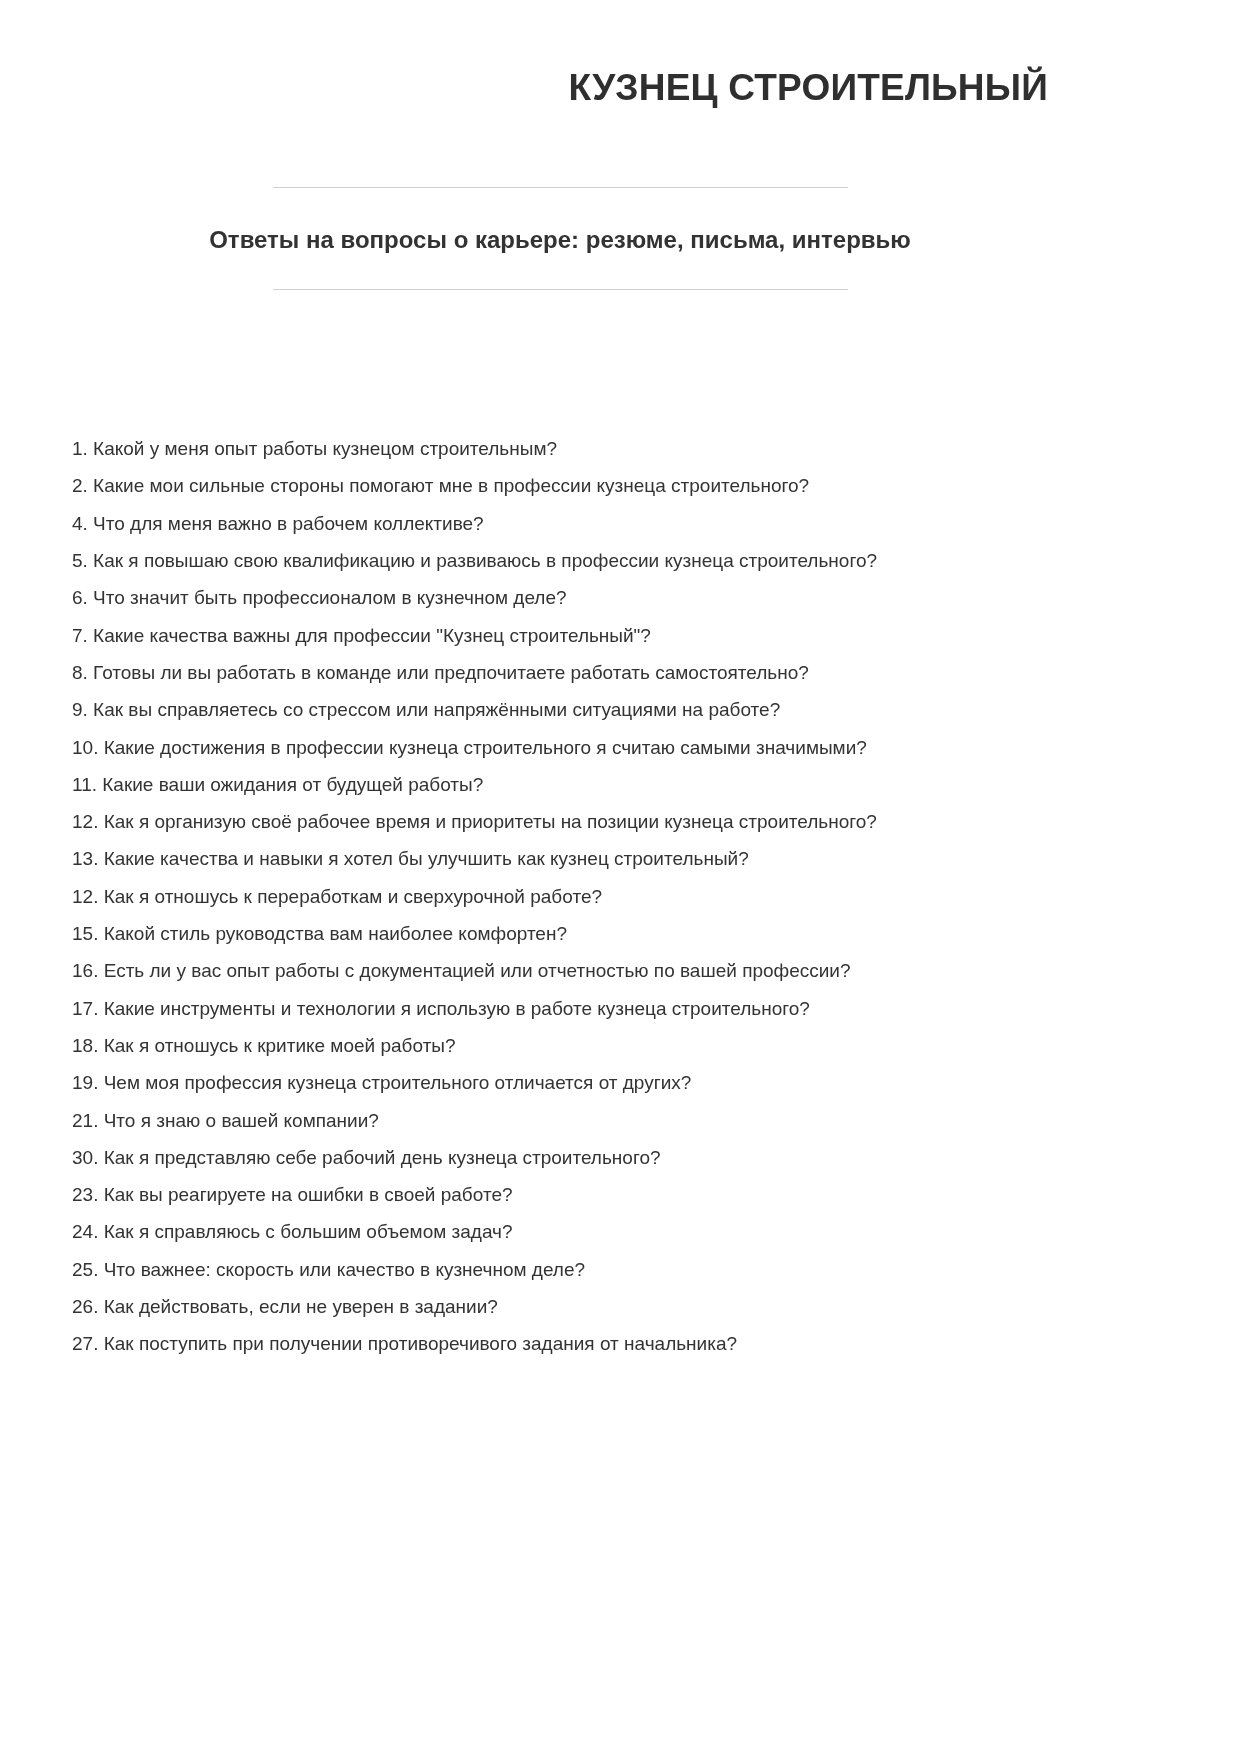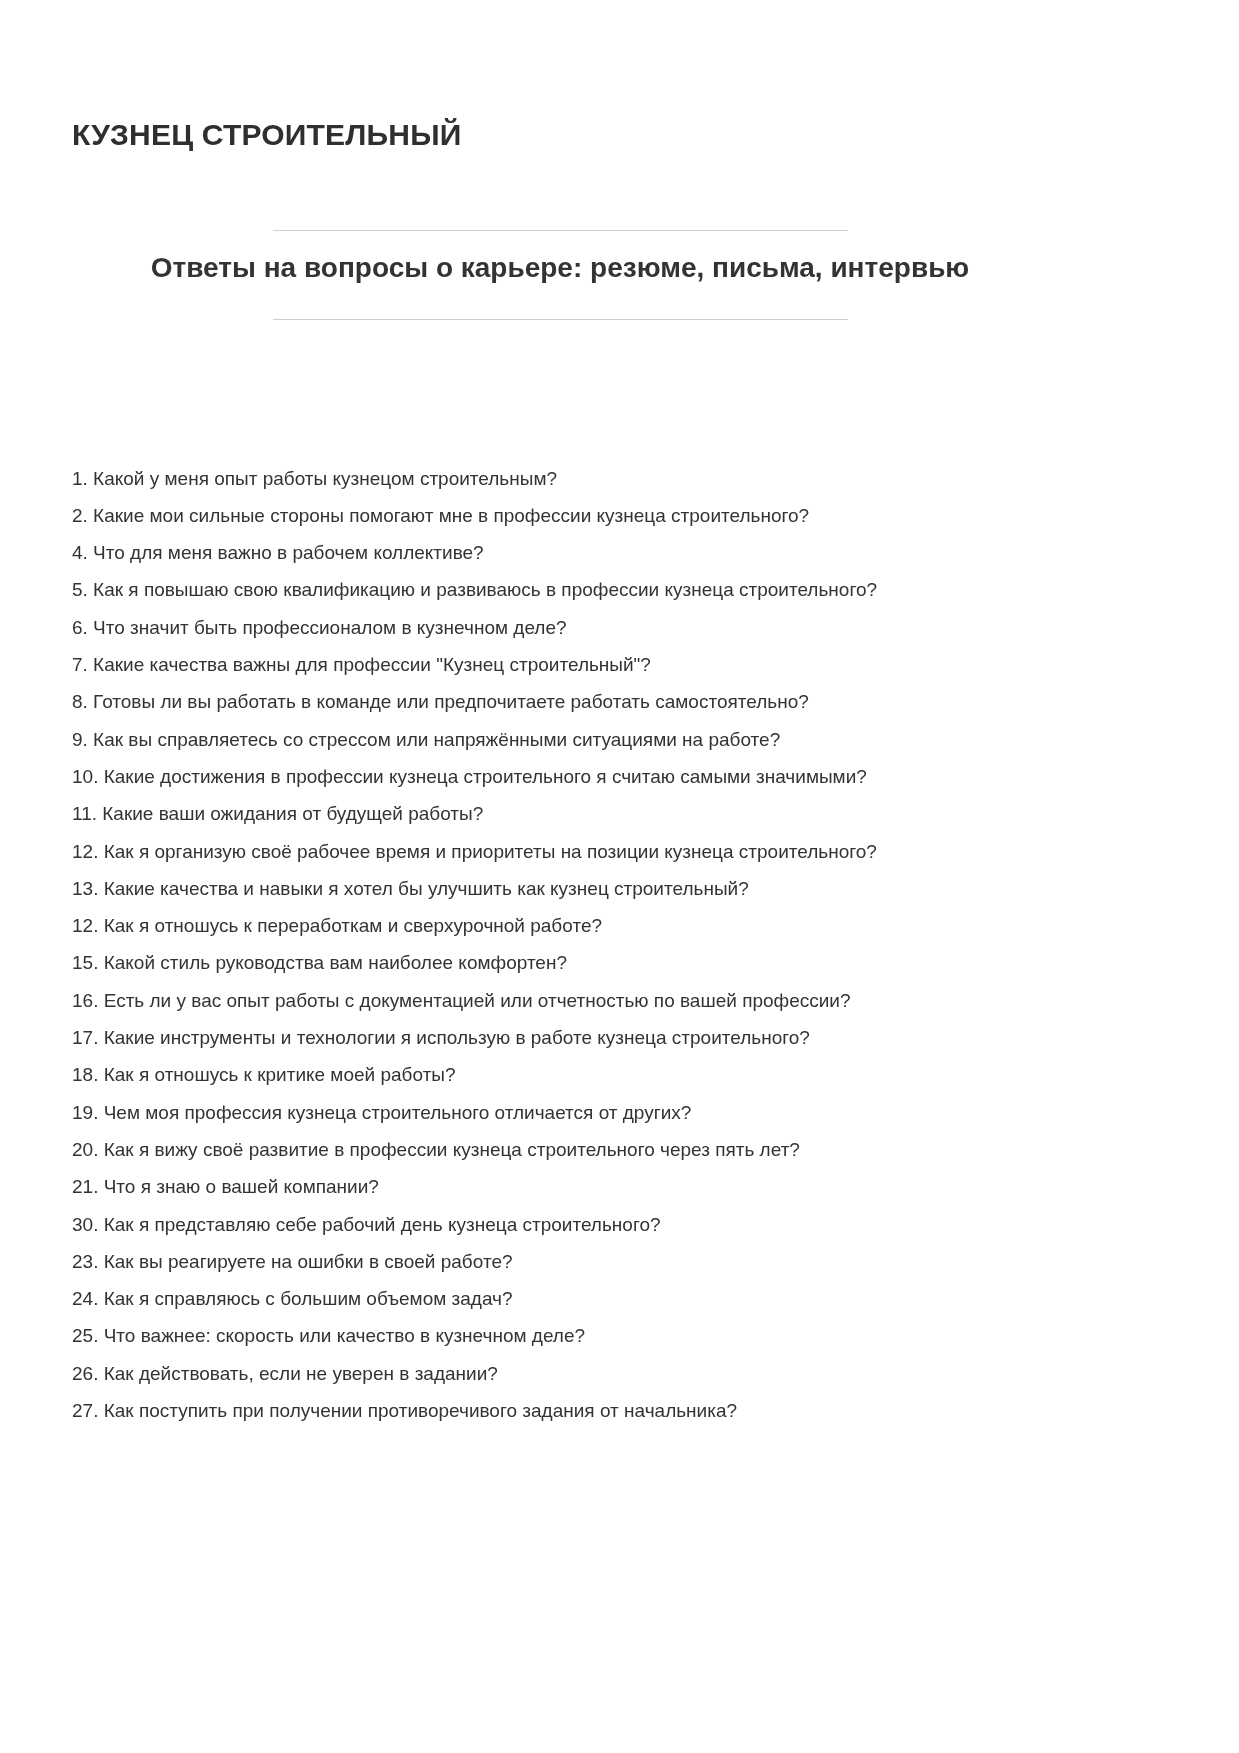--- a/index.html
+++ b/index.html
@@ -10,40 +10,40 @@
     height: 1753px;
     font-family: "Liberation Sans", "DejaVu Sans", sans-serif;
     overflow: hidden;
   }
   .page {
     margin-left: 72px;
     width: 976px;
   }
   .title {
     margin: 0;
-    padding-top: 117px;
-    font-size: 30px;
+    padding-top: 66px;
+    font-size: 37px;
     font-weight: 700;
     line-height: 1.2;
-    text-align: left;
+    text-align: right;
     color: #2f2f2f;
     letter-spacing: 0.2px;
   }
   .rule {
     border: none;
     border-top: 1px solid #cfcfcf;
     width: 575px;
     height: 0;
     margin: 0 auto;
   }
   .rule-top { margin-top: 77px; }
   .rule-bottom { margin-top: 34px; }
   .subtitle {
-    margin: 20px 0 0 0;
-    font-size: 28px;
+    margin: 38px 0 0 0;
+    font-size: 24px;
     font-weight: 600;
     line-height: 1.2;
     text-align: center;
     color: #333333;
   }
   .questions {
     margin-top: 140px;
     font-size: 19px;
     color: #333333;
   }
@@ -76,21 +76,20 @@
     <div class="q">10. Какие достижения в профессии кузнеца строительного я считаю самыми значимыми?</div>
     <div class="q">11. Какие ваши ожидания от будущей работы?</div>
     <div class="q">12. Как я организую своё рабочее время и приоритеты на позиции кузнеца строительного?</div>
     <div class="q">13. Какие качества и навыки я хотел бы улучшить как кузнец строительный?</div>
     <div class="q">12. Как я отношусь к переработкам и сверхурочной работе?</div>
     <div class="q">15. Какой стиль руководства вам наиболее комфортен?</div>
     <div class="q">16. Есть ли у вас опыт работы с документацией или отчетностью по вашей профессии?</div>
     <div class="q">17. Какие инструменты и технологии я использую в работе кузнеца строительного?</div>
     <div class="q">18. Как я отношусь к критике моей работы?</div>
     <div class="q">19. Чем моя профессия кузнеца строительного отличается от других?</div>
-    <div class="q">20. Как я вижу своё развитие в профессии кузнеца строительного через пять лет?</div>
     <div class="q">21. Что я знаю о вашей компании?</div>
     <div class="q">30. Как я представляю себе рабочий день кузнеца строительного?</div>
     <div class="q">23. Как вы реагируете на ошибки в своей работе?</div>
     <div class="q">24. Как я справляюсь с большим объемом задач?</div>
     <div class="q">25. Что важнее: скорость или качество в кузнечном деле?</div>
     <div class="q">26. Как действовать, если не уверен в задании?</div>
     <div class="q">27. Как поступить при получении противоречивого задания от начальника?</div>
   </div>
 </div>
 

